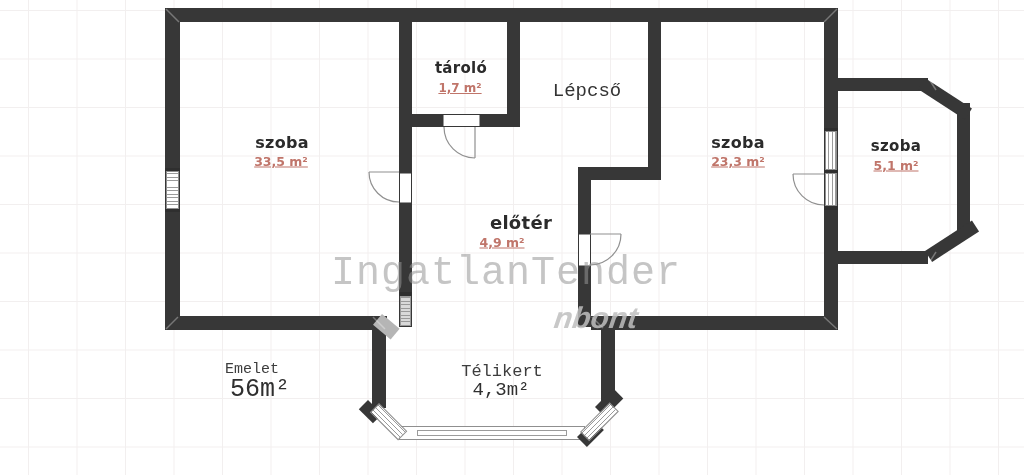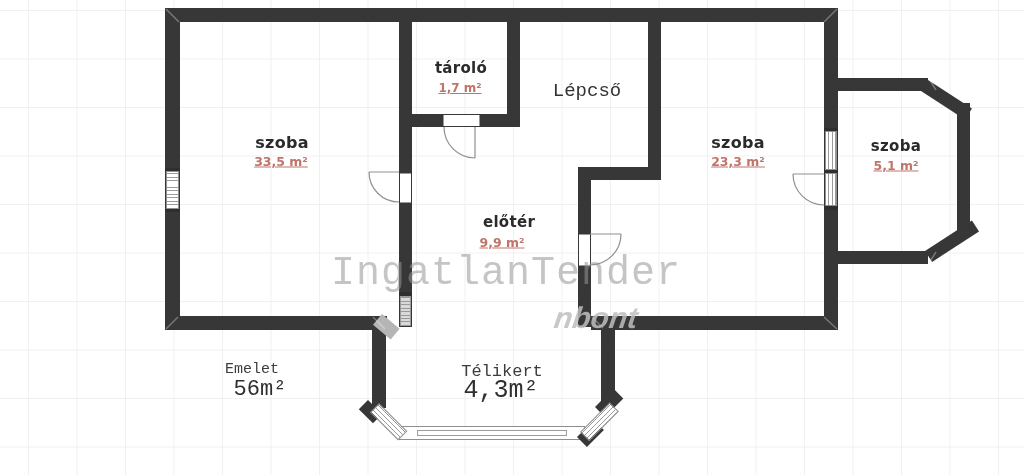--- a/index.html
+++ b/index.html
@@ -132,27 +132,27 @@
 
   <div class="rname" style="left:461px;top:68px;font-size:15px">tároló</div>
   <div class="rarea" style="left:460px;top:88px;font-size:12px">1,7 m²</div>
 
   <div class="rname" style="left:738px;top:142px">szoba</div>
   <div class="rarea" style="left:738px;top:161px">23,3 m²</div>
 
   <div class="rname" style="left:896px;top:146px;font-size:15px">szoba</div>
   <div class="rarea" style="left:896px;top:165px">5,1 m²</div>
 
-  <div class="rname" style="left:509px;top:222px;font-size:15px">előtér</div>
-  <div class="rarea" style="left:502px;top:242px">9,9 m²</div>
+  <div class="rname" style="left:521px;top:222px;font-size:18px">előtér</div>
+  <div class="rarea" style="left:502px;top:242px">4,9 m²</div>
 
   <div class="light" style="left:587px;top:91px;font-size:19px;color:#333">Lépcső</div>
 
   <div class="light" style="left:252px;top:369px">Emelet</div>
-  <div class="light" style="left:260px;top:389px;font-size:22px;color:#2f2f2f">56m²</div>
+  <div class="light" style="left:260px;top:389px;font-size:25px;color:#2f2f2f">56m²</div>
 
   <div class="light" style="left:502px;top:371px;font-size:17px">Télikert</div>
-  <div class="light" style="left:501px;top:390px;font-size:25px;color:#2f2f2f">4,3m²</div>
+  <div class="light" style="left:501px;top:390px;font-size:19px;color:#2f2f2f">4,3m²</div>
 
   <div class="wm1" style="left:506px;top:241px">IngatlanTender</div>
   <div class="wm2" style="left:596px;top:318px">nbont</div>
 
 </div>
 
 </body></html>

